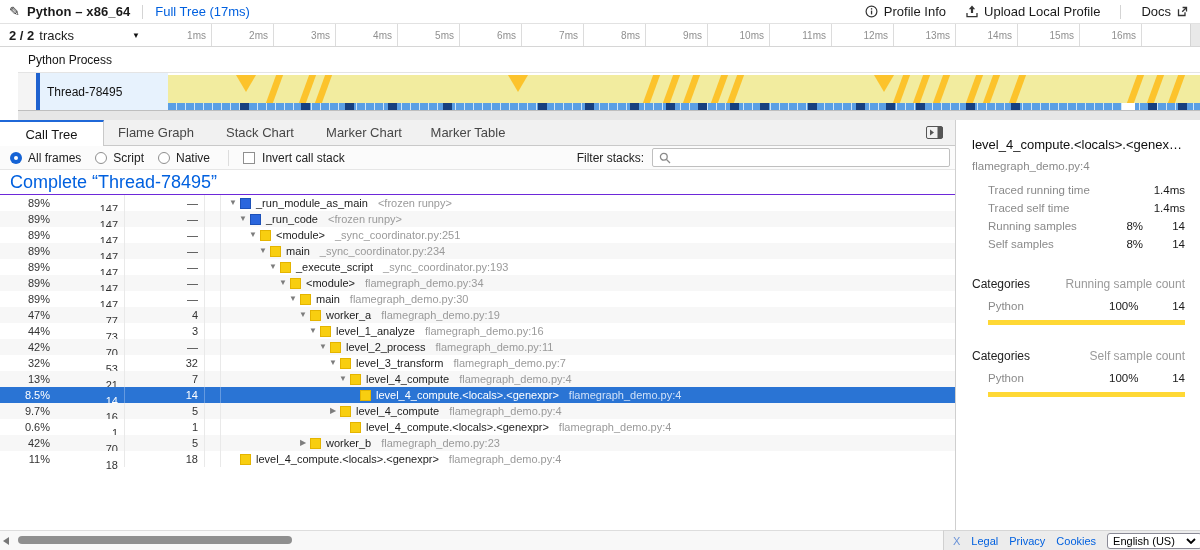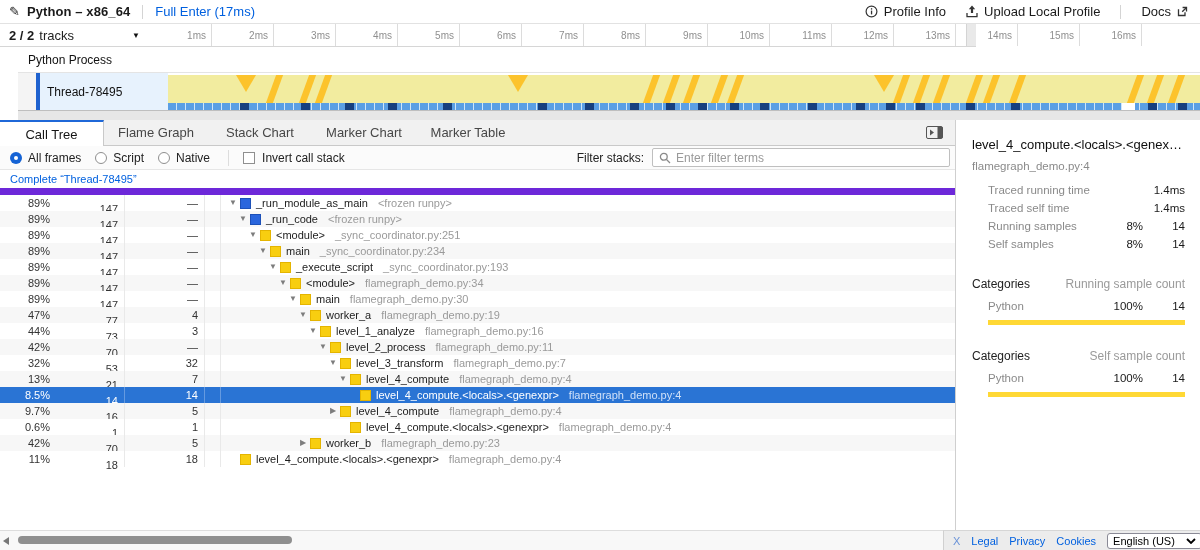--- a/index.html
+++ b/index.html
@@ -14,21 +14,21 @@
   .th-left { display:flex; align-items:center; padding-left:9px; }
   .pencil { font-size:13px; margin-right:7px; color:#222; }
   .profile-name { font-weight:bold; letter-spacing:.1px; }
   .vsep { width:1px; height:14px; background:#d4d4d4; margin:0 12px; }
   .link { color:#0060df; }
   .th-spacer { flex:1; }
   .th-right { display:flex; align-items:center; gap:20px; padding-right:12px; }
   .th-item { display:flex; align-items:center; gap:6px; }
   .th-right .vsep { margin:0 0; }
   
-  .ruler-row { position:absolute; left:0; top:24px; width:976px; height:23px; background:#fff;
+  .ruler-row { position:absolute; left:0; top:24px; width:1200px; height:23px; background:#fff;
     border-bottom:1px solid #d6d6d6; }
   .tracks-dd { position:absolute; left:0; top:0; width:150px; height:22px; display:flex; align-items:center;
     padding:0 10px 0 9px; font-size:13px; }
   .tracks-count { font-weight:bold; }
   .tracks-word { margin-left:5px; color:#222; }
   .dd-caret { margin-left:auto; font-size:8px; color:#111; }
   .ticks { position:absolute; left:150px; top:0; width:1040px; height:22px; display:flex; }
   .tick { width:62px; flex:0 0 62px; border-right:1px solid #dcdcdc; font-size:10px; color:#8f8f8f;
     text-align:right; padding:6px 5px 0 0; }
   .tick-fill { flex:1; }
@@ -77,22 +77,22 @@
   .fb-sep { width:1px; height:16px; background:#ddd; margin:0 14px 0 4px; }
   .checkbox { width:12px; height:12px; border:1px solid #8f8f8f; background:#fff; margin-right:7px; }
   .fb-spacer { flex:1; }
   .filter-label { margin-right:8px; }
   .search { width:298px; height:19px; border:1px solid #bfbfbf; border-radius:2px; background:#fff;
     display:flex; align-items:center; padding:0 6px; margin-right:5px; gap:5px; }
   .search input { border:none; outline:none; flex:1; font-size:12px; color:#333; background:transparent;
     font-family:"Liberation Sans",sans-serif; }
   .search input::placeholder { color:#9a9a9a; }
   
-  .linkrow { height:25px; display:flex; align-items:center; padding-left:10px; font-size:11px;
-    border-bottom:7px solid #6d28d9; }
+  .linkrow { height:25px; display:flex; align-items:center; padding-left:10px; font-size:18px;
+    border-bottom:1px solid #6d28d9; }
   
   .treeheader { position:relative; height:24px; border-bottom:1px solid #e0e0e0; font-size:12px; color:#333; }
   .th-total { position:absolute; left:0; top:0; width:120px; text-align:right; padding:5px 4px 0 0; }
   .th-self { position:absolute; left:128px; top:0; width:70px; text-align:right; padding:5px 6px 0 0; }
   .coldiv { position:absolute; top:0; width:1px; height:100%; background:#dcdcdc; }
   
   .treebody { position:relative; font-size:11px; }
   .trow { position:relative; height:16px; line-height:16px; background:#fff; }
   .trow.alt { background:#f7f7f7; }
   .trow.sel { background:#2a74d4; color:#fff; }
@@ -123,21 +123,21 @@
   .sb-row .lbl { flex:1; }
   .sb-row .pct { width:34px; text-align:right; color:#1a1a1a; }
   .sb-row .val { width:42px; text-align:right; color:#1a1a1a; }
   .sb-cat { margin-top:24px; }
   .cat-head { display:flex; font-size:12px; }
   .cat-heading { color:#222; }
   .cat-count-label { margin-left:auto; color:#9a9a9a; }
   .cat-row { display:flex; align-items:center; height:16px; padding-left:16px; font-size:11.5px;
     color:#8a8a8a; margin-top:7px; }
   .cat-row .lbl { flex:1; }
-  .cat-row .pct { width:34px; text-align:right; color:#1a1a1a; }
+  .cat-row .pct { width:34px; color:#1a1a1a; }
   .cat-row .val { width:42px; text-align:right; color:#1a1a1a; }
   .cat-bar-track { margin:6px 0 0 16px; height:5px; background:#fff; }
   .cat-bar { height:5px; background:#ffd835; }
   
   .footer { position:absolute; left:0; top:530px; width:1200px; height:20px; background:#f8f8f8;
     border-top:1px solid #ddd; }
   .hs-arrow { position:absolute; left:3px; top:6px; width:0; height:0;
     border-top:4px solid transparent; border-bottom:4px solid transparent; border-right:6px solid #777; }
   .hs-thumb { position:absolute; left:18px; top:5px; width:274px; height:8px; border-radius:4px; background:#8f8f8f; }
   .footer-right { position:absolute; right:0; top:-1px; width:257px; height:21px; background:#ececec;
@@ -153,21 +153,21 @@
 </head>
 <body>
 
 <div id="app">
 
   <div class="top-header">
     <div class="th-left">
       <span class="pencil">✎</span>
       <span class="profile-name">Python – x86_64</span>
       <span class="vsep"></span>
-      <span class="link">Full Enter (17ms)</span>
+      <span class="link">Full Tree (17ms)</span>
     </div>
     <div class="th-spacer"></div>
     <div class="th-right">
       <span class="th-item">
         <span>
           <svg width="13" height="13" viewBox="0 0 13 13">
               <circle cx="6.5" cy="6.5" r="5.4" fill="none" stroke="#333" stroke-width="1.2"></circle>
               <rect x="5.9" y="5.6" width="1.3" height="3.8" fill="#333"></rect>
               <rect x="5.9" y="3.2" width="1.3" height="1.4" fill="#333"></rect>
             </svg>
@@ -326,21 +326,20 @@
       </span>
       <span class="fb-spacer"></span>
       <span class="filter-label">Filter stacks:</span>
       <span class="search">
         <span>
           <svg width="12" height="12" viewBox="0 0 12 12">
               <circle cx="4.8" cy="4.8" r="3.4" fill="none" stroke="#8a8a8a" stroke-width="1.3"></circle>
               <line x1="7.5" y1="7.5" x2="11" y2="11" stroke="#8a8a8a" stroke-width="1.3"></line>
             </svg>
         </span>
-        <input type="text" placeholder="Enter filter terms" style="">
       </span>
     </div>
     <div class="linkrow">
       <span class="link">Complete “Thread-78495”</span>
     </div>
     <div class="treebody">
         <div class="trow">
           <span class="c-pct">89%</span>
           <span class="c-tot">147</span>
           <span class="c-slf">—</span>

